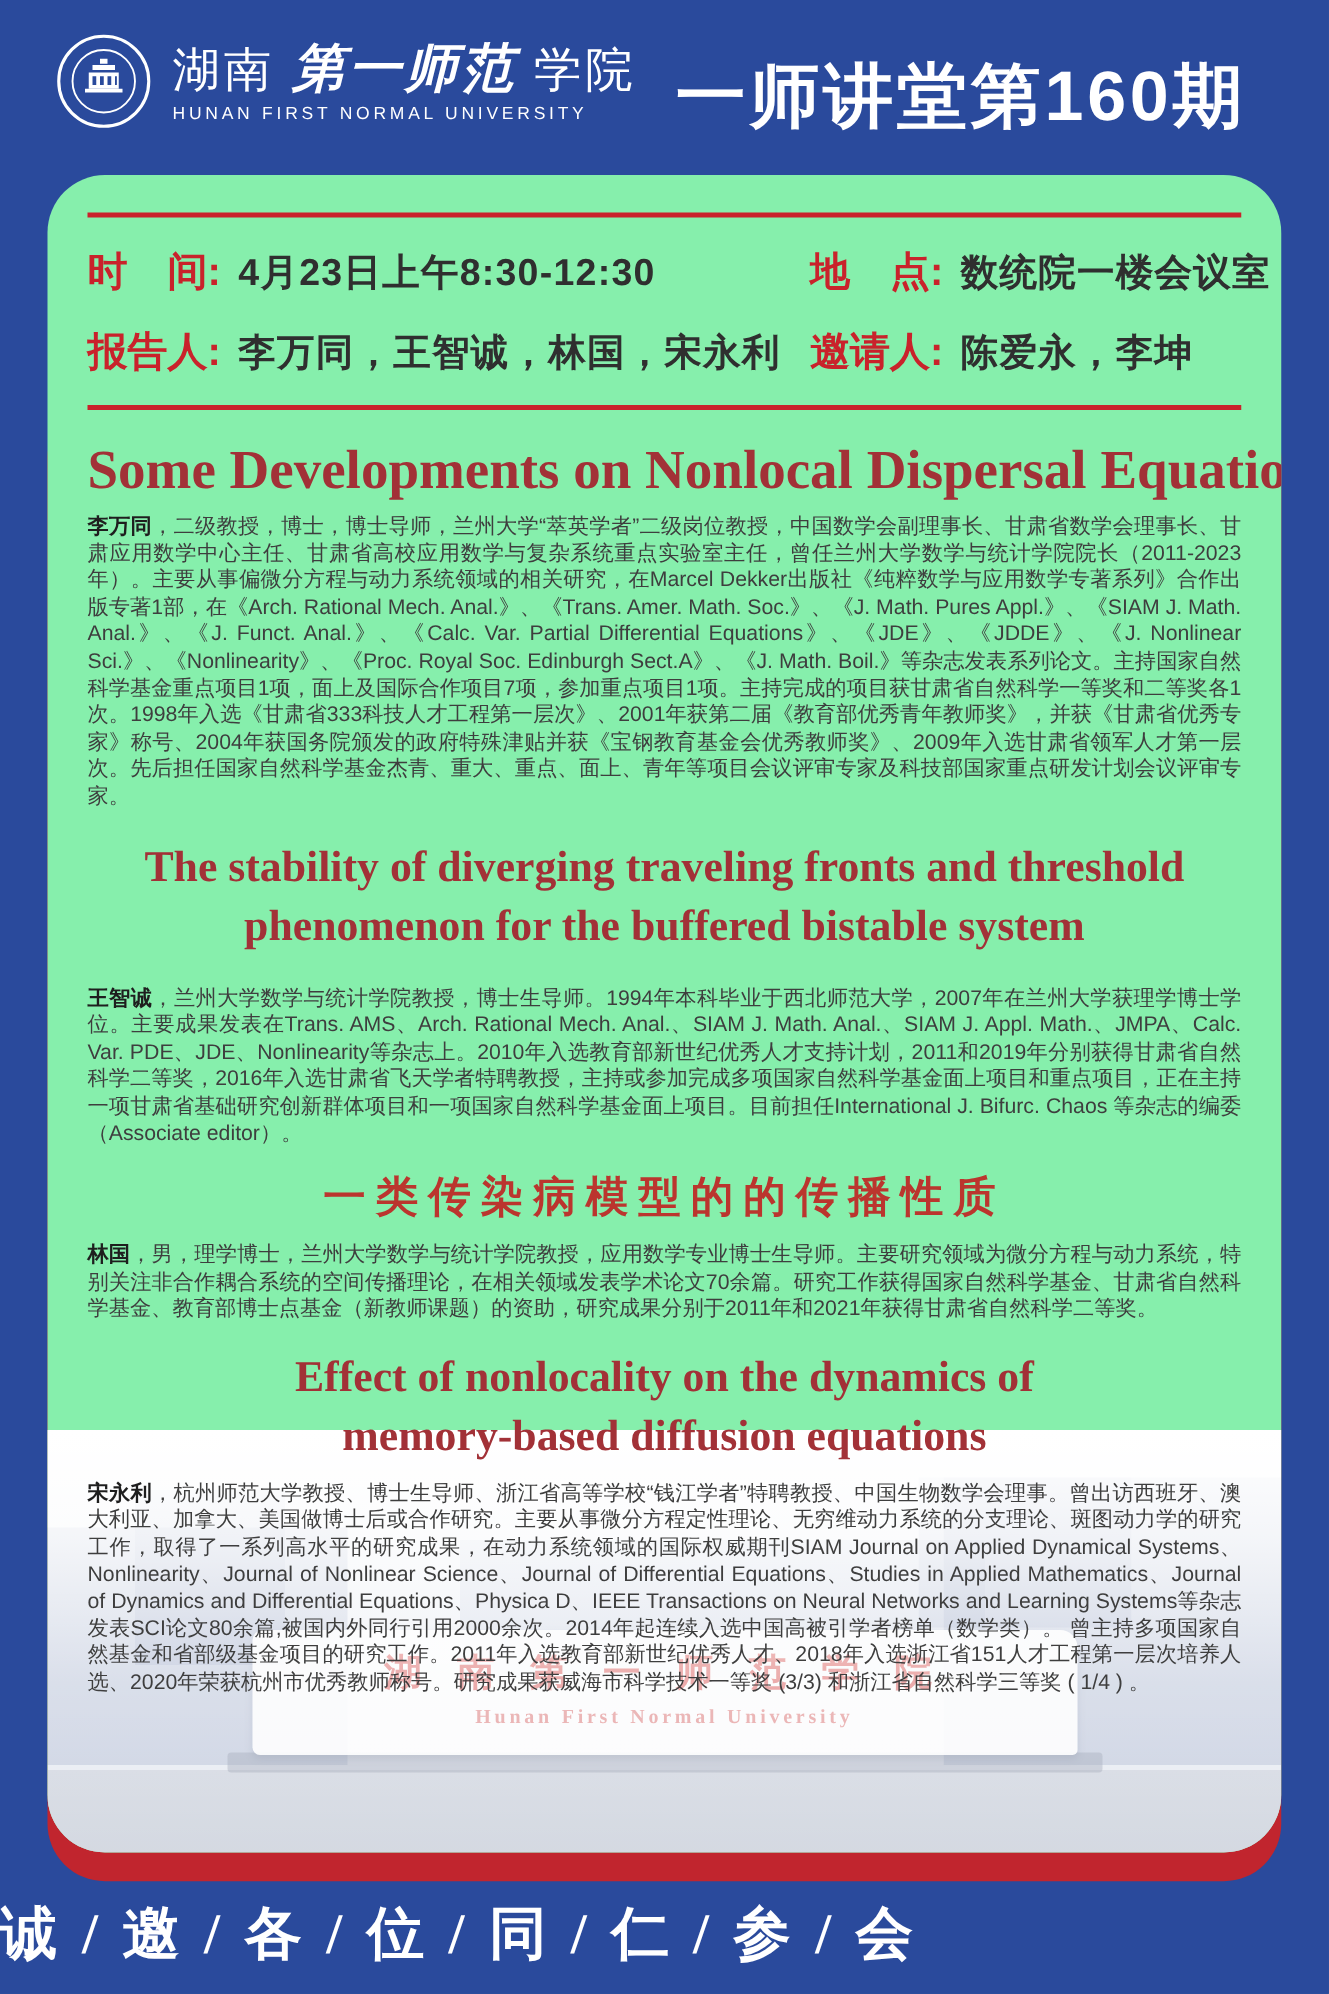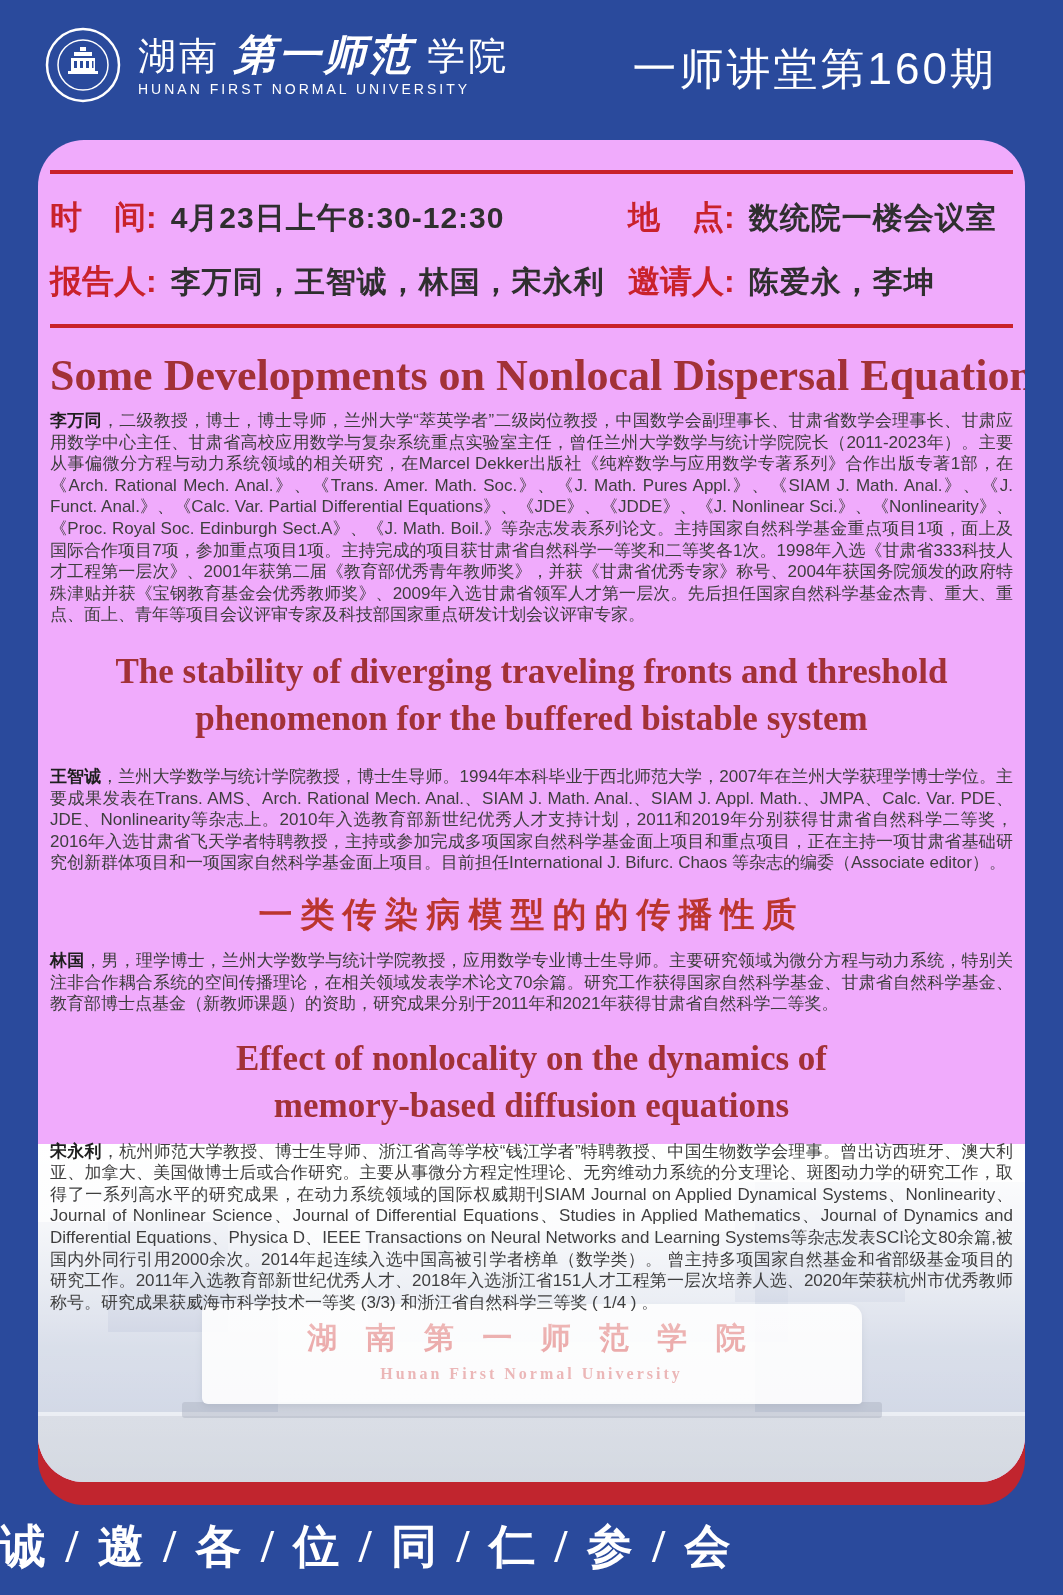--- a/index.html
+++ b/index.html
@@ -6,28 +6,28 @@
   .poster{position:relative;width:1063px;height:1595px;background:#2a4a9c;overflow:hidden;
           font-family:"Liberation Sans",sans-serif;}
 
   
   .top{position:absolute;top:0;left:0;right:0;height:140px;}
   .logo-row{position:absolute;left:44px;top:26px;display:flex;align-items:center;gap:16px;color:#fff;}
   .seal{width:78px;height:78px;flex:0 0 auto;}
   .cn-name{font-size:38px;letter-spacing:3px;line-height:44px;white-space:nowrap;font-weight:500;}
   .cn-name .script{font-family:"DejaVu Serif",serif;font-style:italic;font-weight:bold;font-size:42px;}
   .en-name{font-size:14px;letter-spacing:3px;margin-top:3px;font-weight:500;}
-  .series{position:absolute;right:66px;top:40px;font-size:44px;font-weight:400;color:#fff;
+  .series{position:absolute;right:66px;top:40px;font-size:56px;font-weight:700;color:#fff;
           letter-spacing:3px;white-space:nowrap;}
 
   
   .card-red{position:absolute;left:38px;top:320px;width:987px;height:1185px;
             background:#c1252e;border-radius:46px;}
-  .card{position:absolute;left:38px;top:140px;width:987px;height:1342px;background:#f0abfc;
-        border-radius:46px;overflow:hidden;padding:0 12px;box-sizing:border-box;}
+  .card{position:absolute;left:38px;top:140px;width:987px;height:1342px;background:#86efac;
+        border-radius:46px;overflow:hidden;padding:0 32px;box-sizing:border-box;}
   .card > .rule,.card > .info,.card > section{position:relative;z-index:2;}
 
   .rule{height:4px;background:#c9222b;}
   .rule.first{margin-top:30px;}
 
   
   .info{padding:12px 0 10px;}
   .info-row{display:flex;align-items:center;height:64px;}
   .info-cell{display:flex;align-items:baseline;white-space:nowrap;}
   .info-cell.left{flex:0 0 578px;}

